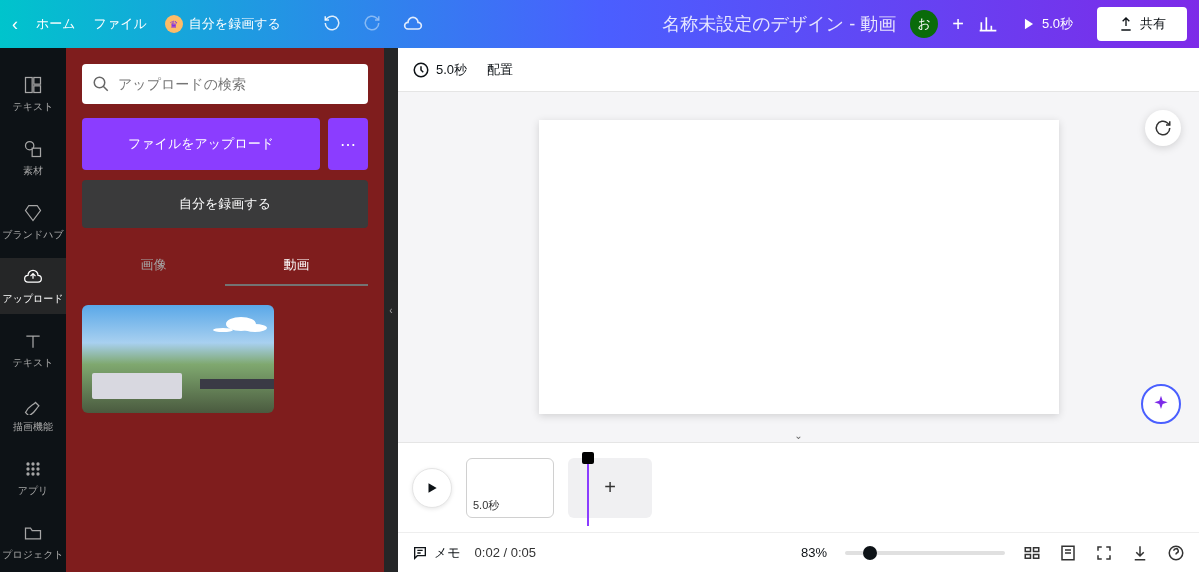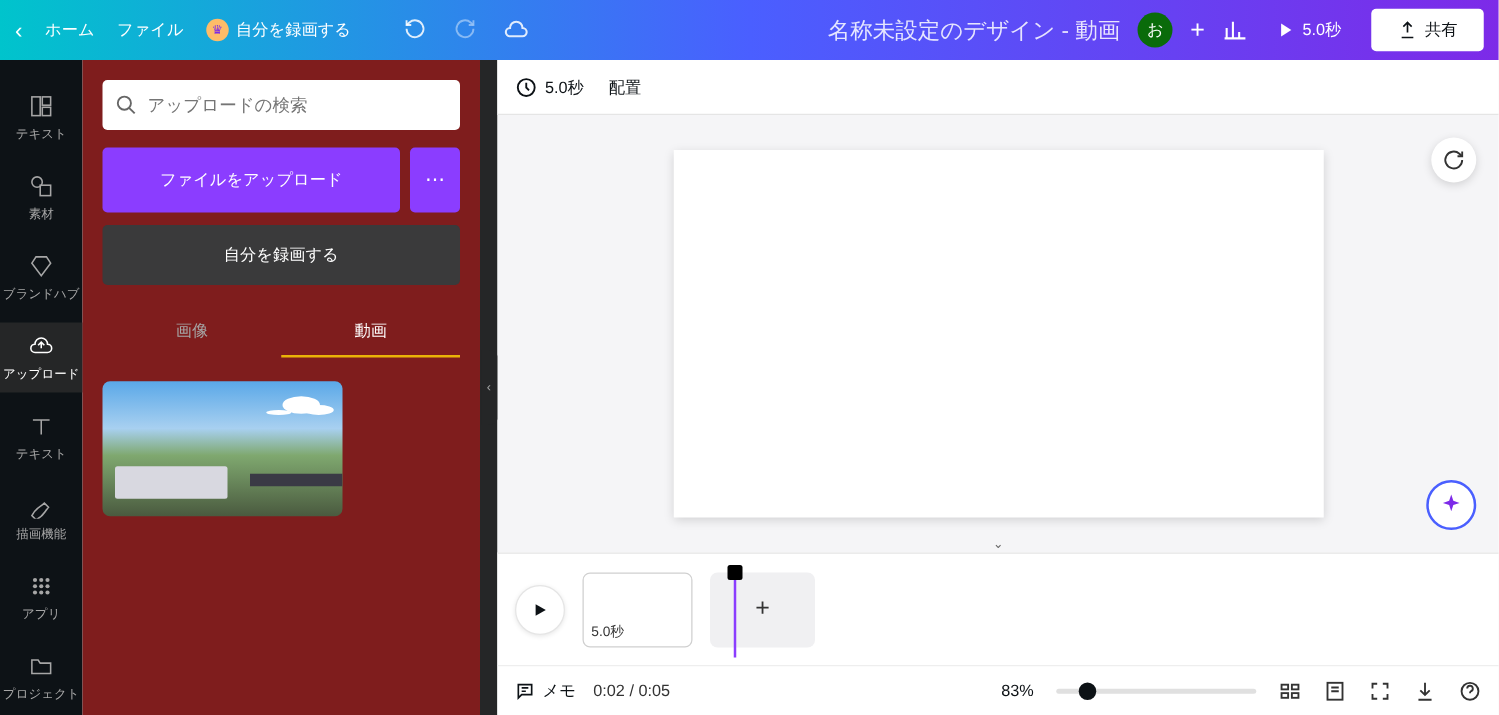--- a/index.html
+++ b/index.html
@@ -24,21 +24,21 @@
 .rail-icon{width:22px;height:22px;display:flex;align-items:center;justify-content:center}
 .panel{width:318px;background:#7f1d1d;padding:16px;display:flex;flex-direction:column}
 .search-box{background:#fff;border-radius:4px;height:40px;display:flex;align-items:center;padding:0 10px;gap:8px}
 .search-box input{border:none;outline:none;flex:1;font-size:14px;color:#333}
 .upload-row{display:flex;gap:8px;margin-top:14px}
 .upload-btn{flex:1;background:#8b3dff;color:#fff;height:52px;border-radius:4px;display:flex;align-items:center;justify-content:center;font-size:13px;font-weight:500;cursor:pointer}
 .upload-more{width:40px;background:#8b3dff;border-radius:4px;display:flex;align-items:center;justify-content:center;color:#fff;cursor:pointer}
 .record-btn{margin-top:10px;background:#3a3a3b;color:#fff;height:48px;border-radius:4px;display:flex;align-items:center;justify-content:center;font-size:13px;cursor:pointer}
 .tabs{display:flex;margin-top:18px;border-bottom:1px solid transparent}
 .tab{flex:1;text-align:center;color:#a6a6a6;font-size:13px;padding:10px 0;cursor:pointer}
-.tab.active{color:#fff;border-bottom:2px solid #eab308}
+.tab.active{color:#fff;border-bottom:2px solid #737373}
 .thumb{margin-top:18px;width:192px;height:108px;border-radius:6px;background:linear-gradient(180deg,#5aa8e8 0%,#a8d0f0 35%,#7fa86f 55%,#4a5a3f 100%);position:relative;cursor:pointer;overflow:hidden}
 .thumb::before{content:"";position:absolute;right:18px;top:12px;width:30px;height:14px;background:#fff;border-radius:50%;box-shadow:14px 4px 0 -3px #fff,-18px 6px 0 -5px #fff}
 .thumb::after{content:"";position:absolute;left:10px;bottom:14px;width:90px;height:26px;background:#d8d8e0;border-radius:2px;box-shadow:100px -2px 0 -8px #3a3a45}
 .collapse-handle{width:14px;background:#252627;display:flex;align-items:center;justify-content:center;color:#a6a6a6;cursor:pointer;font-size:10px;position:relative}
 .collapse-handle::before{content:"";position:absolute;right:-1px;top:50%;transform:translateY(-50%);width:14px;height:60px;background:#252627;border-radius:0 8px 8px 0}
 .canvas-area{flex:1;background:#f5f5f7;display:flex;flex-direction:column;position:relative}
 .canvas-toolbar{height:44px;background:#fff;border-bottom:1px solid #e5e5e5;display:flex;align-items:center;padding:0 14px;gap:20px;font-size:13px;color:#0d1216}
 .duration-chip{display:flex;align-items:center;gap:6px;cursor:pointer}
 .canvas-center{flex:1;display:flex;align-items:center;justify-content:center;position:relative}
 .page{width:520px;height:294px;background:#fff;box-shadow:0 2px 8px rgba(0,0,0,0.15)}

